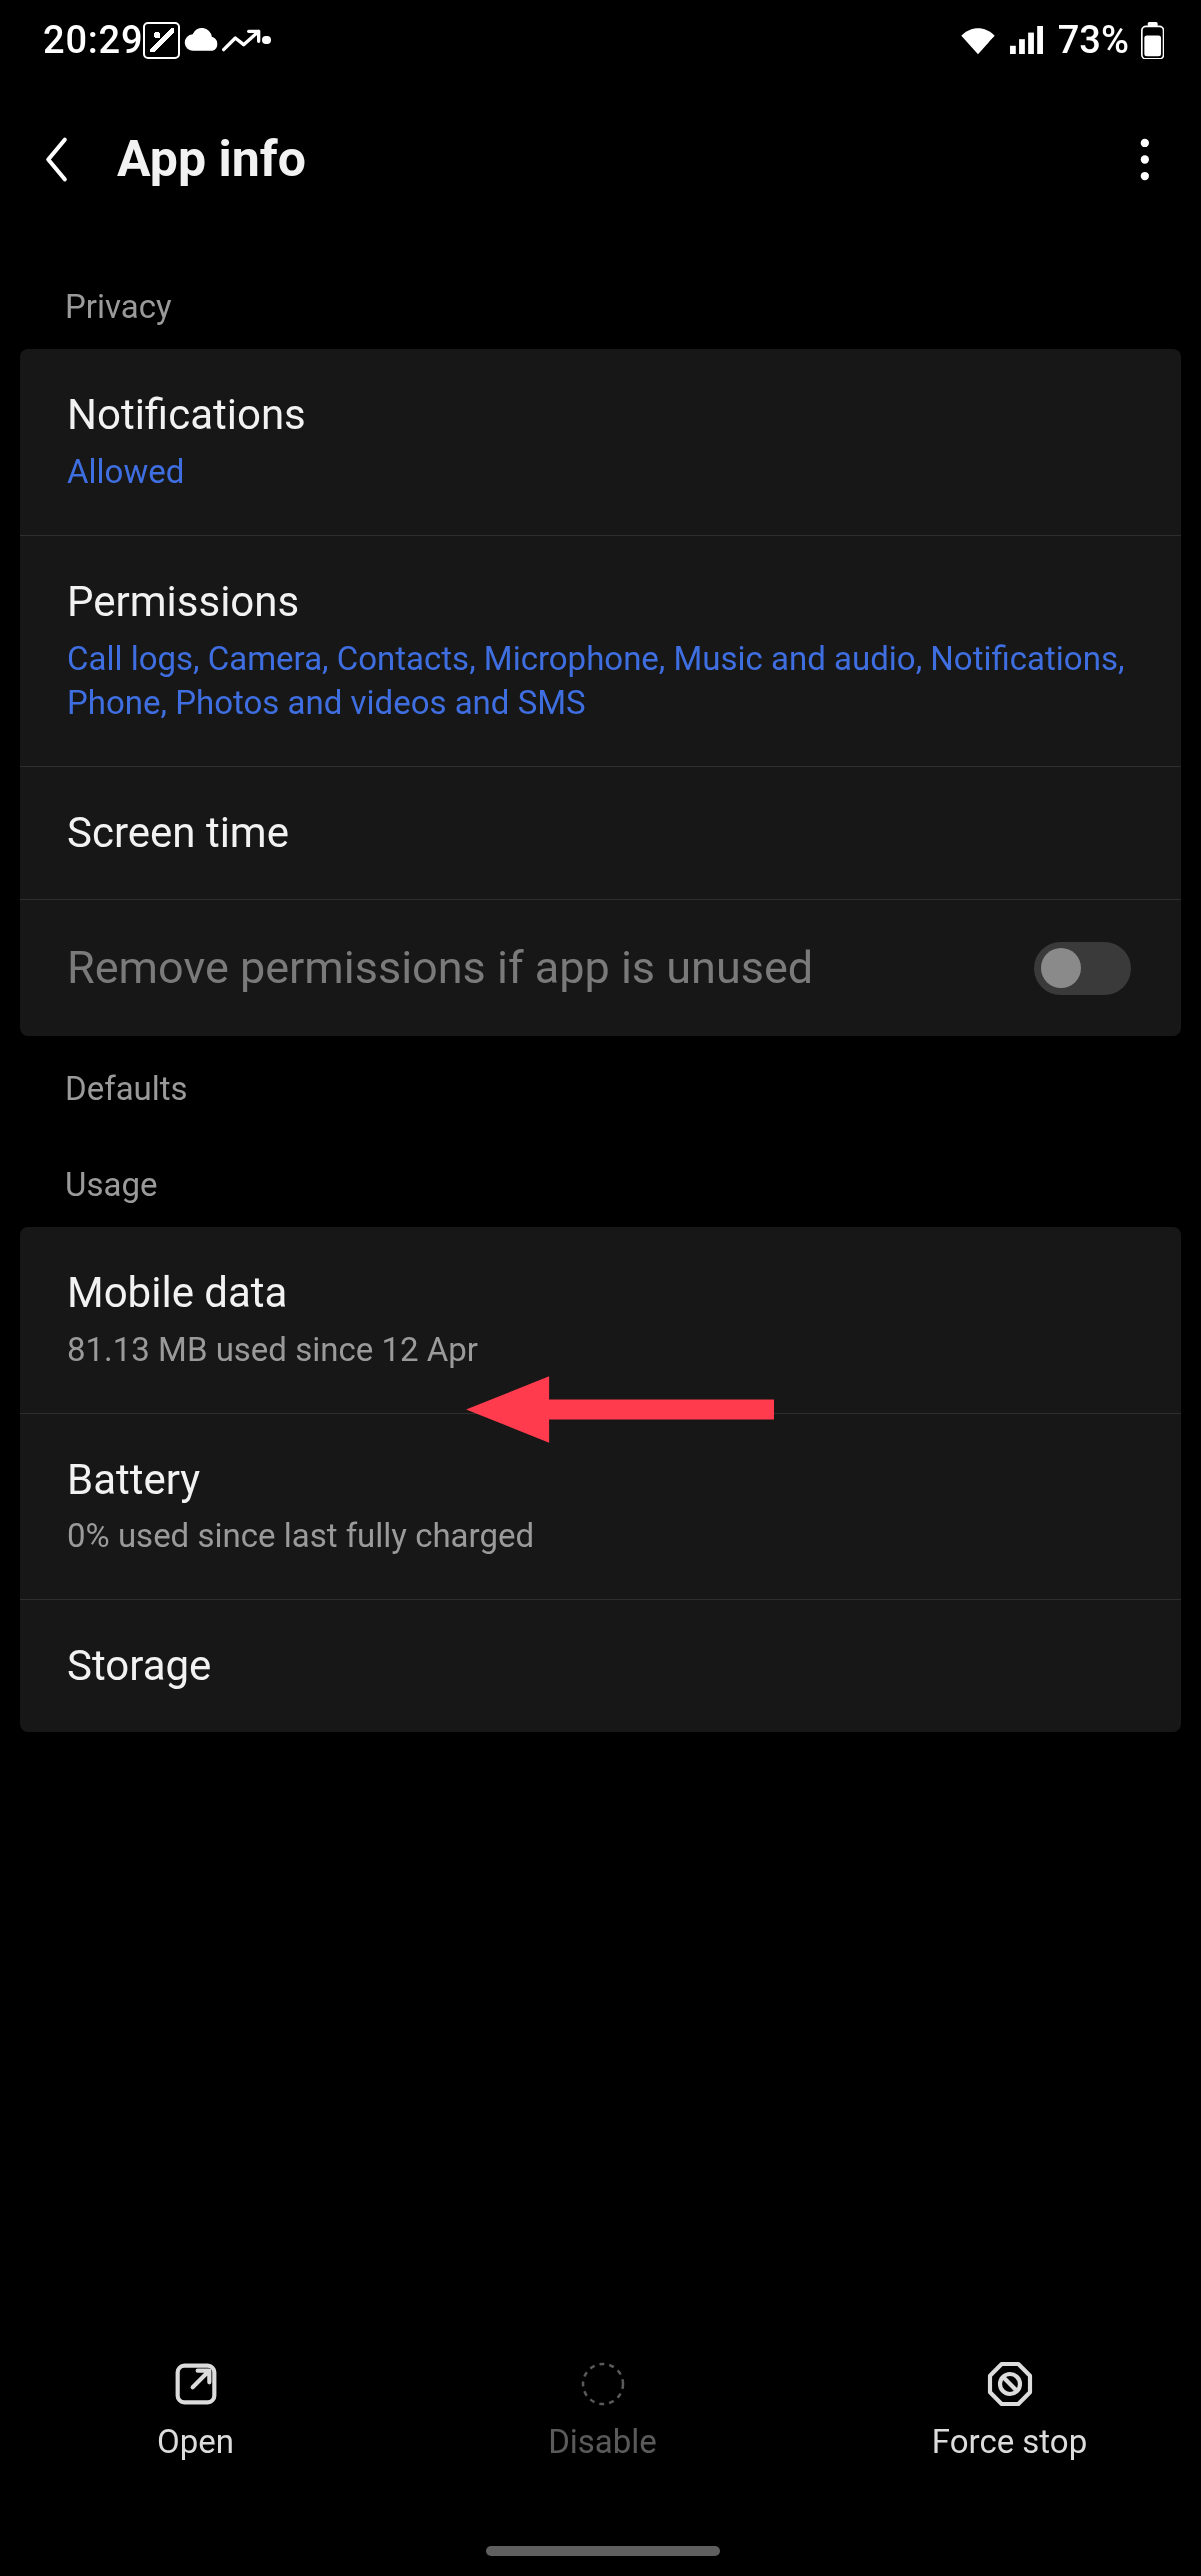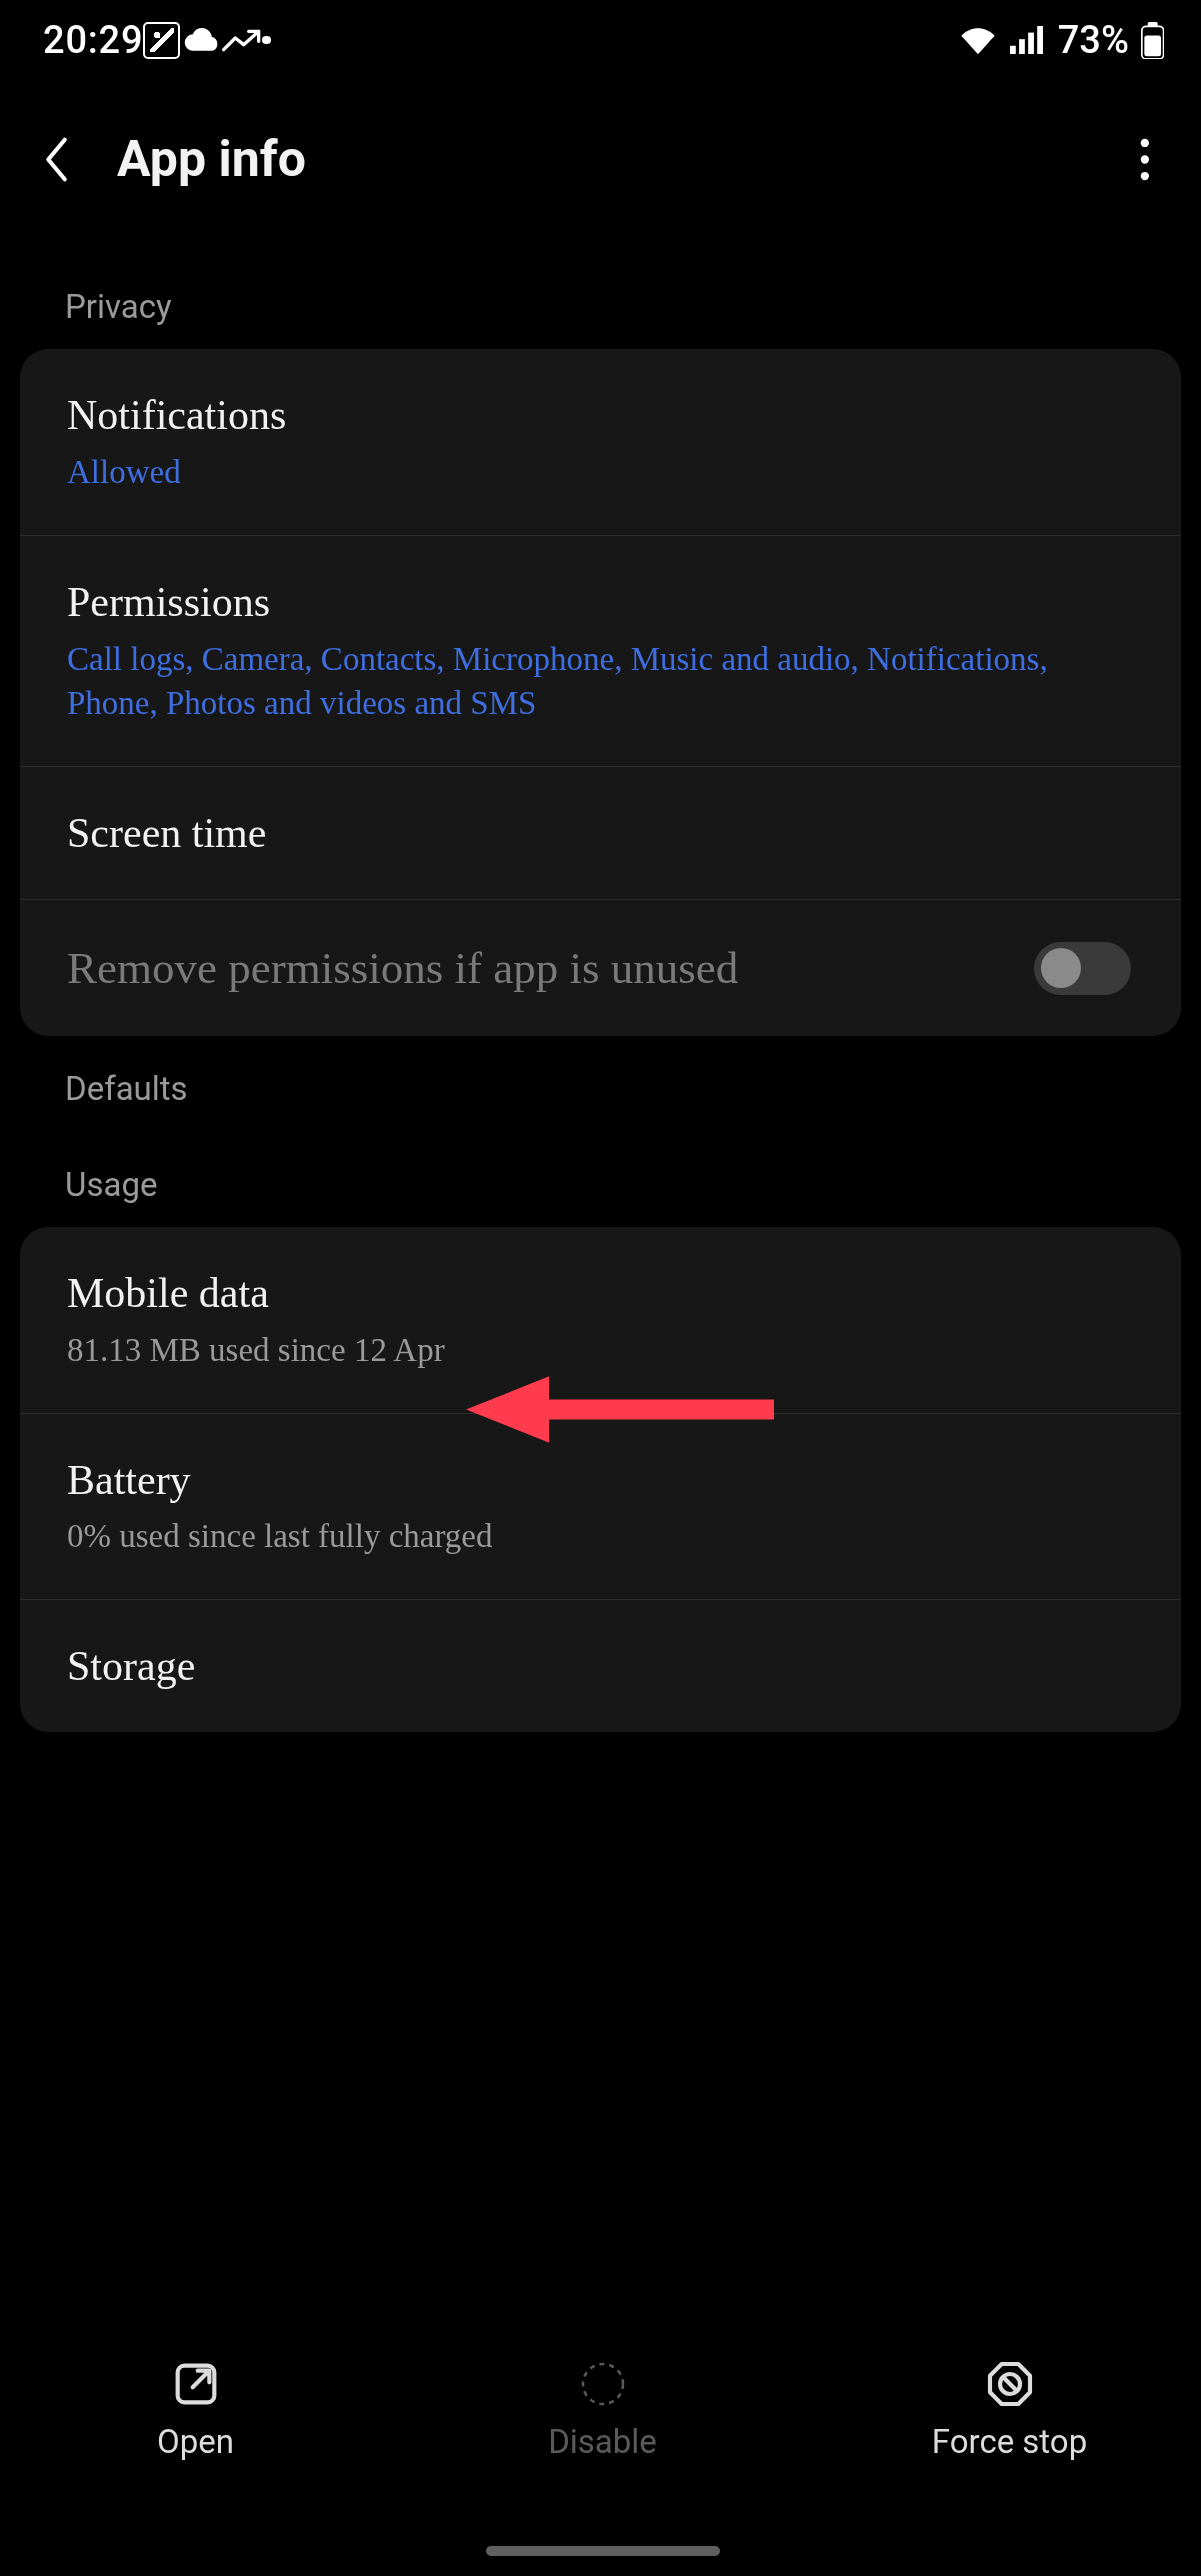--- a/index.html
+++ b/index.html
@@ -49,23 +49,22 @@
   .back-btn{width:47px;height:47px;display:flex;align-items:center;justify-content:center;cursor:pointer;}
   .back-btn svg{stroke:#fff;}
   .title{font-size:50px;font-weight:700;}
   .more-btn{width:47px;height:47px;display:flex;align-items:center;justify-content:center;cursor:pointer;}
   .more-btn svg{fill:#fff;}
   
   .body{padding:33px 20px 11px 20px;}
   .section-label{font-size:33px;color:var(--text-dim);padding:33px 0 23.4px 45px;}
   .card{
     background:var(--panel);
-    border-radius:28px;
+    border-radius:8px;
     overflow:hidden;
-    font-family:Liberation Serif, serif;
   }
   .row{
     padding:40px 50px 40px 47px;
     border-bottom:1.7px solid var(--divider);
     position:relative;
     cursor:pointer;
   }
   .row:last-child{border-bottom:none;}
   .row.disabled-row{color:#666;display:flex;align-items:center;justify-content:space-between;}
   .row-title{font-size:42px;color:var(--text);line-height:1.25;}

